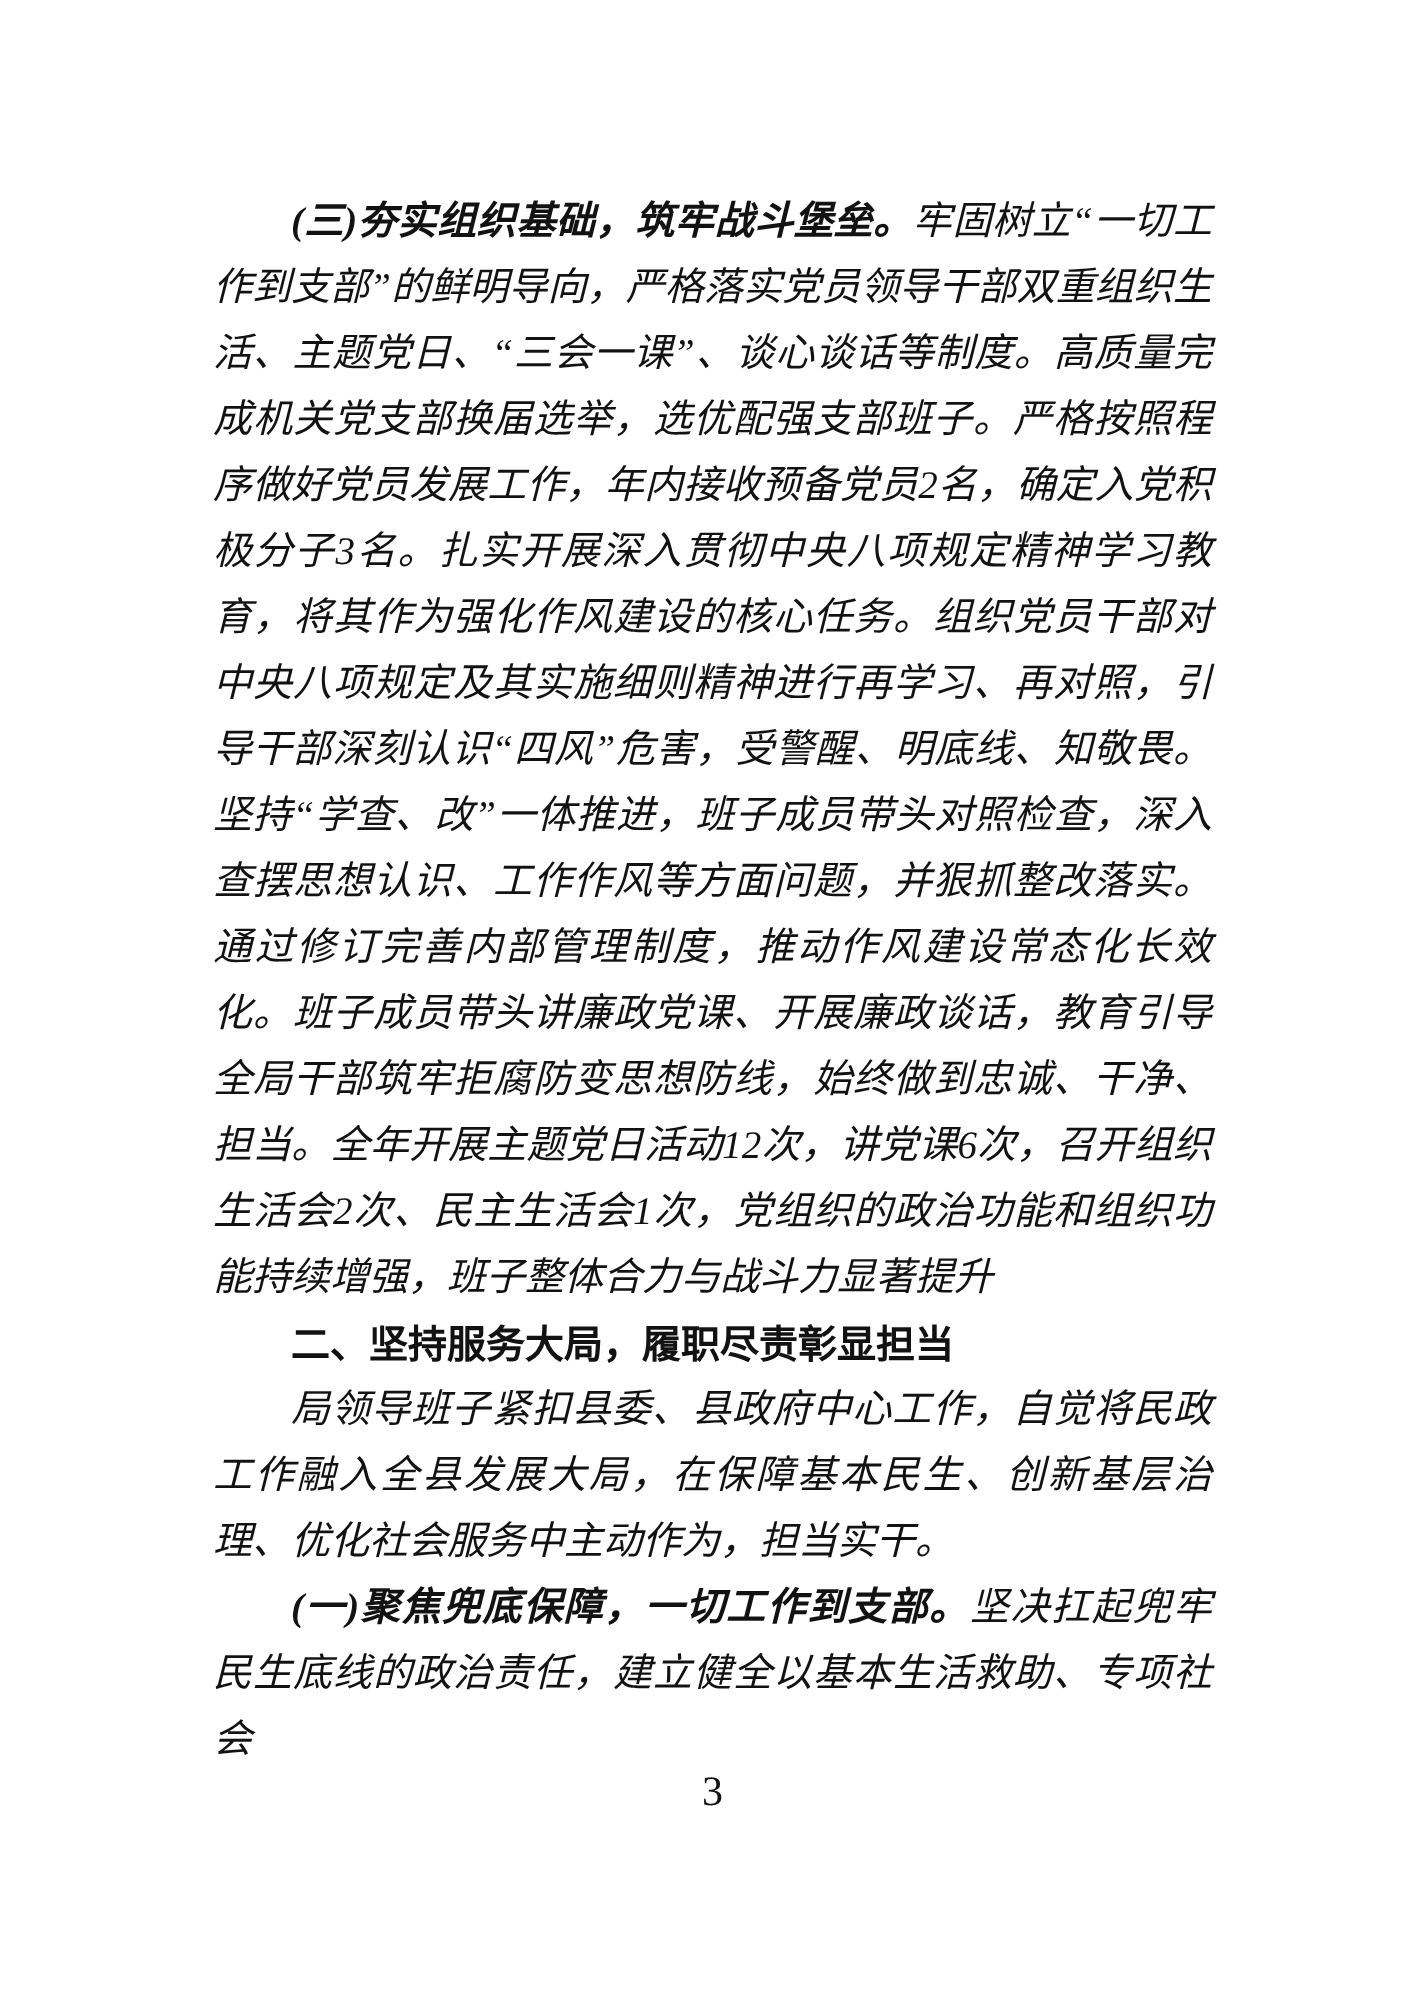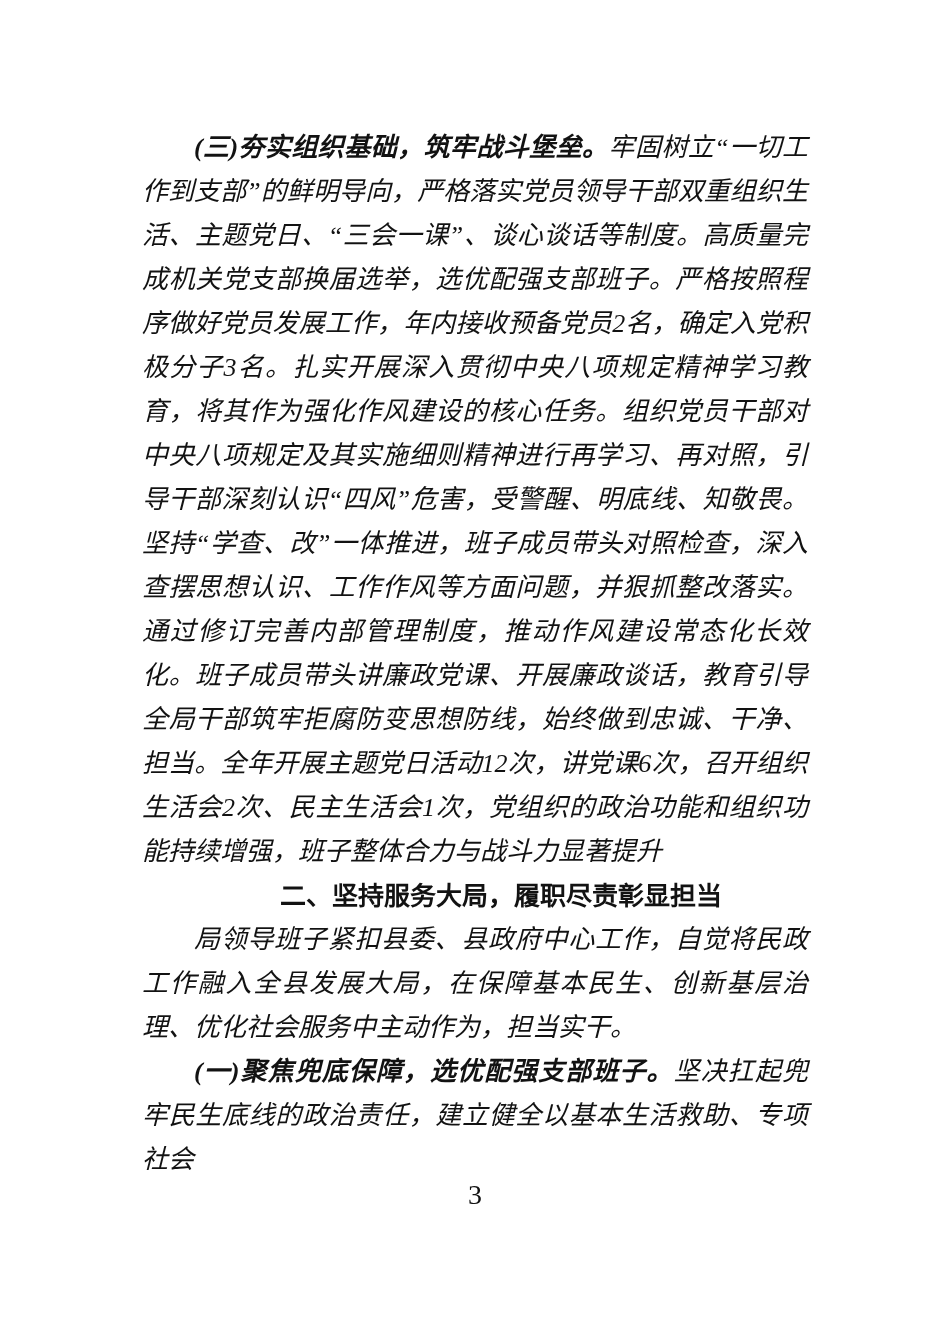--- a/index.html
+++ b/index.html
@@ -37,21 +37,21 @@
   .lead {
     font-weight: bold;
   }
   .section-heading {
     margin: 0;
     text-indent: 2em;
     font-family: "Liberation Sans", sans-serif;
     font-weight: bold;
     font-size: 26px;
     line-height: 44px;
-    text-align: center;
+    text-align: left;
   }
   .page-number {
     position: absolute;
     left: 0;
     top: 1178px;
     width: 100%;
     text-align: center;
     font-size: 28px;
     line-height: 34px;
     color: #121212;
@@ -62,18 +62,18 @@
 
 <div class="page">
   <div class="content">
 
     <p class="para"><span class="lead">(三)夯实组织基础，筑牢战斗堡垒。</span><span>牢固树立“一切工作到支部”的鲜明导向，严格落实党员领导干部双重组织生活、主题党日、“三会一课”、谈心谈话等制度。高质量完成机关党支部换届选举，选优配强支部班子。严格按照程序做好党员发展工作，年内接收预备党员2名，确定入党积极分子3名。扎实开展深入贯彻中央八项规定精神学习教育，将其作为强化作风建设的核心任务。组织党员干部对中央八项规定及其实施细则精神进行再学习、再对照，引导干部深刻认识“四风”危害，受警醒、明底线、知敬畏。坚持“学查、改”一体推进，班子成员带头对照检查，深入查摆思想认识、工作作风等方面问题，并狠抓整改落实。通过修订完善内部管理制度，推动作风建设常态化长效化。班子成员带头讲廉政党课、开展廉政谈话，教育引导全局干部筑牢拒腐防变思想防线，始终做到忠诚、干净、担当。全年开展主题党日活动12次，讲党课6次，召开组织生活会2次、民主生活会1次，党组织的政治功能和组织功能持续增强，班子整体合力与战斗力显著提升</span></p>
 
     <h2 class="section-heading">二、坚持服务大局，履职尽责彰显担当</h2>
 
     <p class="para"><span>局领导班子紧扣县委、县政府中心工作，自觉将民政工作融入全县发展大局，在保障基本民生、创新基层治理、优化社会服务中主动作为，担当实干。</span></p>
 
-    <p class="para"><span class="lead">(一)聚焦兜底保障，选优配强支部班子。</span><span>坚决扛起兜牢民生底线的政治责任，建立健全以基本生活救助、专项社会</span></p>
+    <p class="para"><span class="lead">(一)聚焦兜底保障，一切工作到支部。</span><span>坚决扛起兜牢民生底线的政治责任，建立健全以基本生活救助、专项社会</span></p>
 
   </div>
 
   <div class="page-number">3</div>
 </div>
 
 </body></html>

